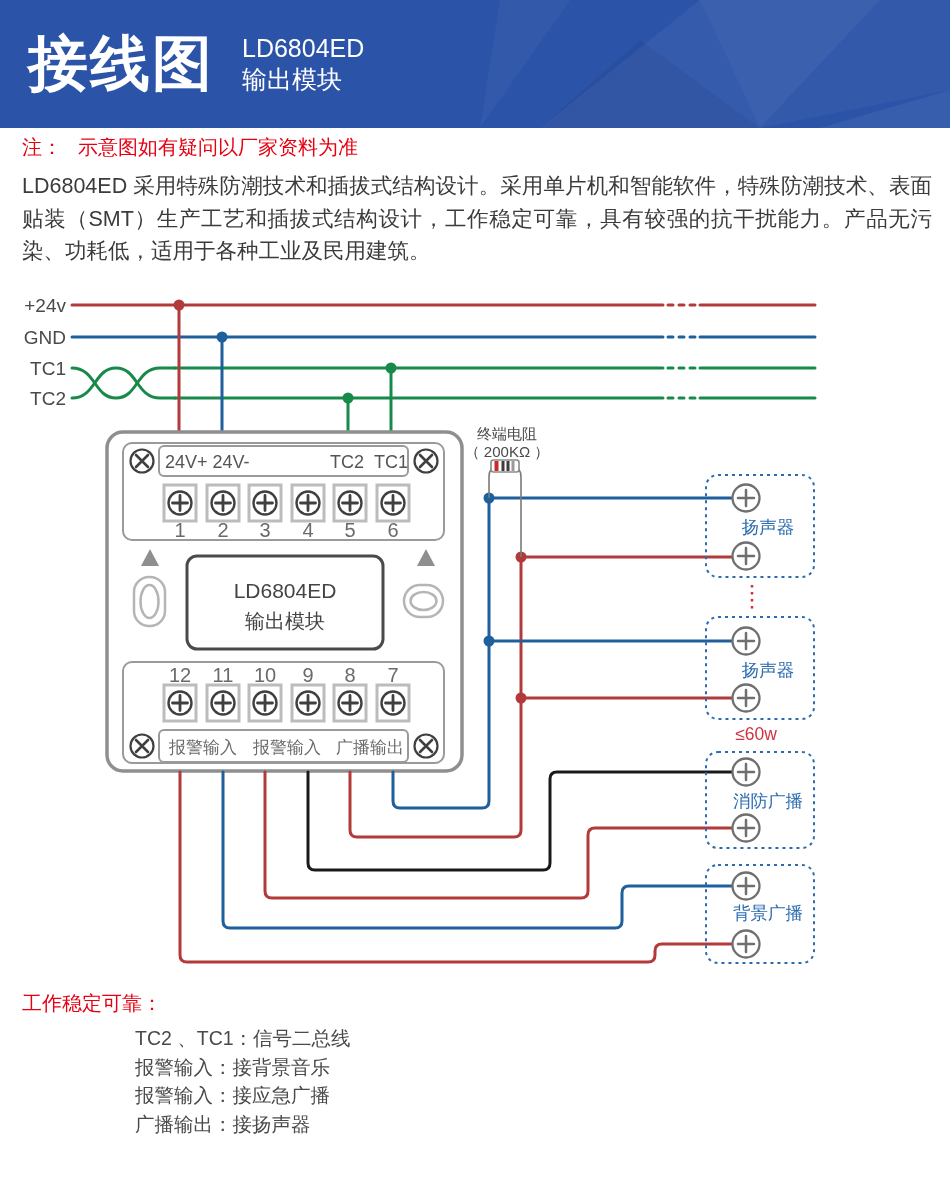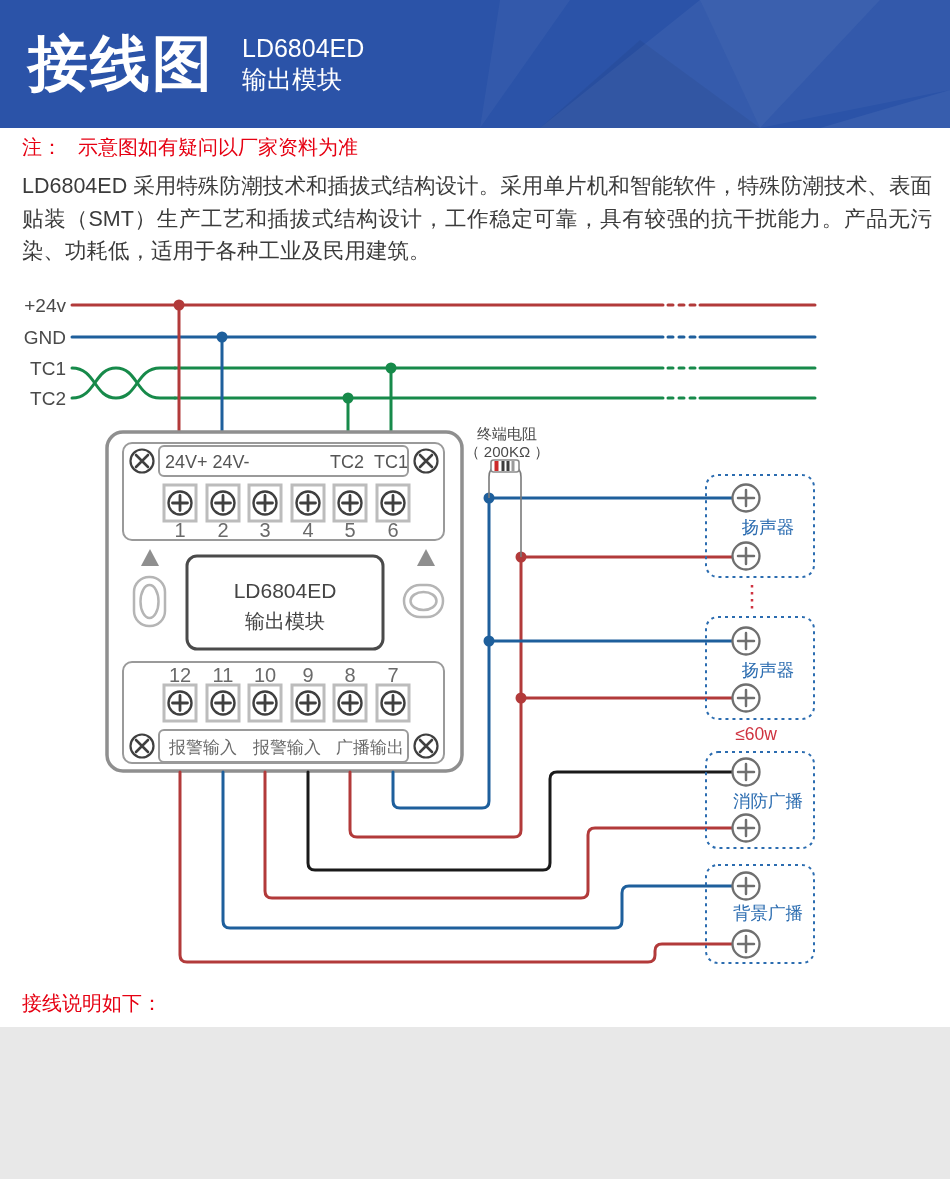--- a/index.html
+++ b/index.html
@@ -2,21 +2,21 @@
 <html style="--c-red: #b23a3a; --c-blue: #1e5f9c; --c-green: #178a4a; --c-black: #1a1a1a; --c-box_blue: #2b6cb0; --c-gray: #8f8f8f; --c-warn_red: #cf3340; --note-red: #e60012; --header-bg: #2b53a8;"><head>
 <meta charset="utf-8">
 <style>
   :root{
     --c-red:#b23a3a; --c-blue:#1e5f9c; --c-green:#178a4a; --c-black:#1a1a1a;
     --c-box_blue:#2b6cb0; --c-gray:#8f8f8f; --c-warn_red:#cf3340;
     --note-red:#e60012; --header-bg:#2b53a8;
   }
   *{margin:0;padding:0;box-sizing:border-box;}
   body{background:#e8e8e8;font-family:"Liberation Sans",sans-serif;}
-  .page{position:relative;width:950px;height:1027px;background:#ffffff;overflow:hidden;margin:0 auto;}
+  .page{position:relative;width:950px;height:1179px;background:#ffffff;overflow:hidden;margin:0 auto;}
 
   .hdr{position:absolute;left:0;top:0;width:950px;height:128px;background:var(--header-bg);
        display:flex;align-items:center;color:#fff;}
   .hdr-decor{position:absolute;right:0;top:0;height:128px;width:470px;}
   .hdr-title{position:relative;margin-left:28px;font-size:60px;font-weight:bold;letter-spacing:2px;line-height:1;}
   .hdr-sub{position:relative;margin-left:28px;font-size:25px;line-height:31px;font-weight:500;}
 
   .note{position:absolute;left:22px;top:134px;font-size:20px;color:var(--note-red);font-weight:500;font-family:Liberation Mono, monospace;}
   .note .pfx{margin-right:16px;}
   .desc{position:absolute;left:22px;top:170px;width:910px;font-size:21.5px;line-height:32.5px;
@@ -237,18 +237,22 @@
       <use href="#dterm" x="746" y="641"></use>
       <use href="#dterm" x="746" y="698"></use>
       <use href="#dterm" x="746" y="772"></use>
       <use href="#dterm" x="746" y="828"></use>
       <use href="#dterm" x="746" y="886"></use>
       <use href="#dterm" x="746" y="944"></use>
     </g>
   </svg>
 
   <div class="legend">
-    <div class="legend-h">接线说明如下：</div>
+    <div class="legend-h">工作稳定可靠：</div>
     <div class="legend-items">
+      <div>TC2 、TC1：信号二总线</div>
+      <div>报警输入：接背景音乐</div>
+      <div>报警输入：接应急广播</div>
+      <div>广播输出：接扬声器</div>
     </div>
   </div>
 
 </div>
 
 </body></html>

